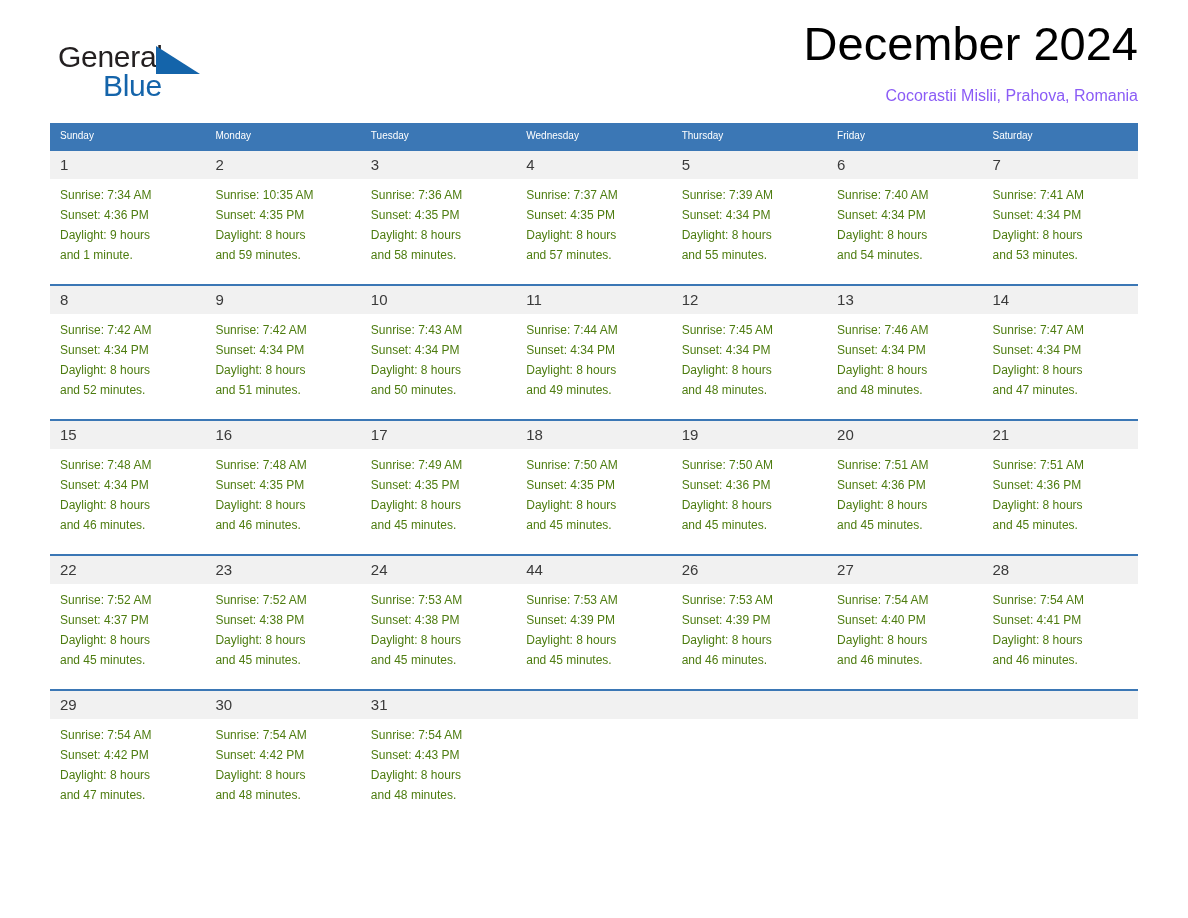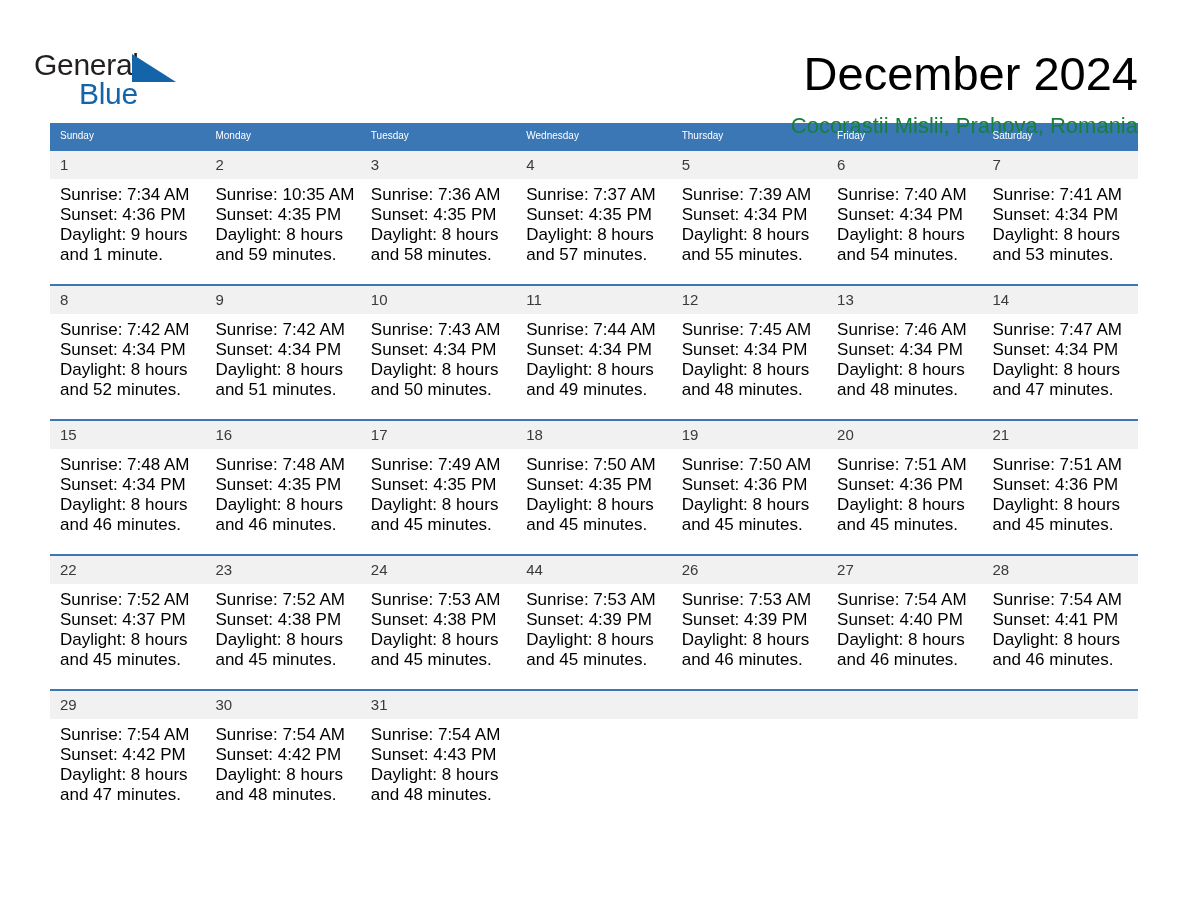--- a/index.html
+++ b/index.html
@@ -14,23 +14,23 @@
   .page {
     position: relative;
     width: 1188px; height: 918px;
     padding: 0;
     overflow: hidden;
   }
 
   
   .top {
     display: flex;
-    align-items: flex-start;
+    align-items: flex-end;
     justify-content: space-between;
-    padding: 48px 50px 0 34px;
+    padding: 48px 50px 0 58px;
     height: 110px;
   }
   .logo {
     position: relative;
     width: 150px;
     height: 70px;
     flex: 0 0 auto;
   }
   .logo-general {
     font-size: 30px;
@@ -62,22 +62,22 @@
     padding-top: 2px;
   }
   .month-title {
     font-size: 47px;
     color: #000;
     line-height: 48px;
     letter-spacing: 0px;
     white-space: nowrap;
   }
   .location {
-    font-size: 22px;
-    color: #15803d;
+    font-size: 16px;
+    color: #8b5cf6;
     line-height: 28px;
     margin-top: 14px;
     white-space: nowrap;
   }
 
   
   .cal {
     margin: 13px 50px 0 50px;
     width: 1088px;
     border-collapse: collapse;
@@ -101,22 +101,22 @@
   }
   .daynum {
     background: #f1f1f1;
     font-size: 15px;
     color: #3a3a3a;
     padding: 5px 0 5px 10px;
     line-height: 18px;
   }
   .info {
     padding: 6px 8px 0 10px;
-    font-size: 17px;
-    color: #000000;
+    font-size: 12px;
+    color: #4d7c0f;
     line-height: 20.1px;
   }
   .info div { white-space: nowrap; }
   .lastrow .daycell { height: 114px; margin-top: 40px; }
   .blankcell {
     background: #ffffff;
     border-top: 2px solid #3b77b5;
     padding: 0;
     vertical-align: top;
   }

